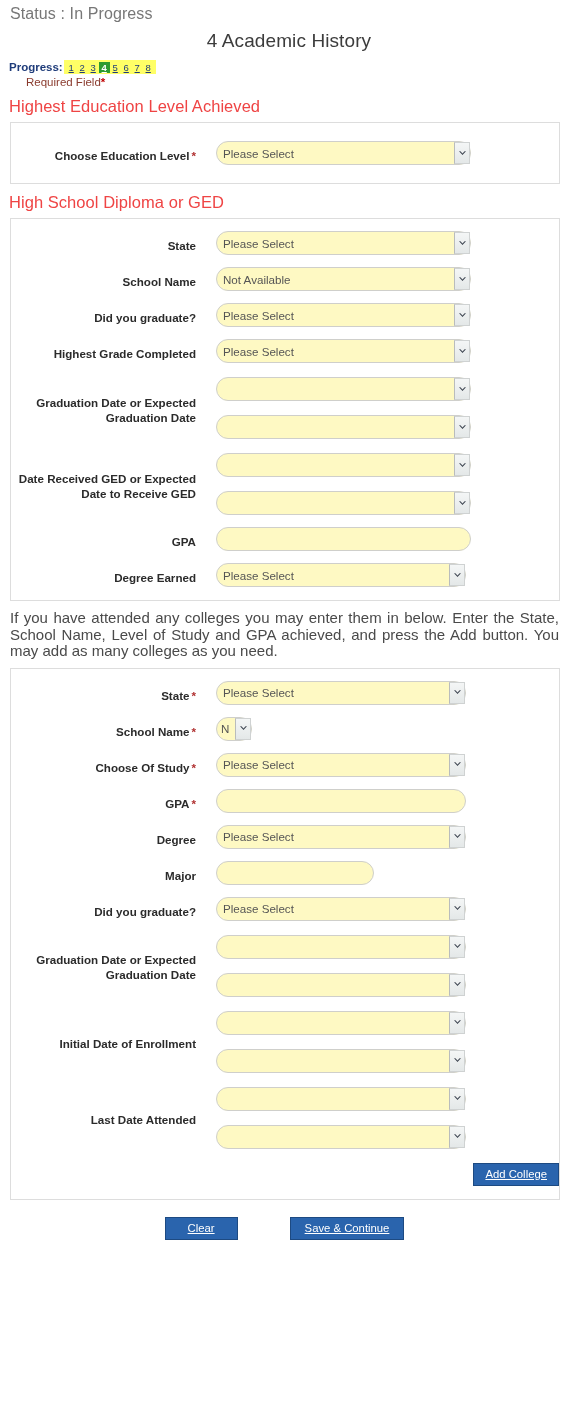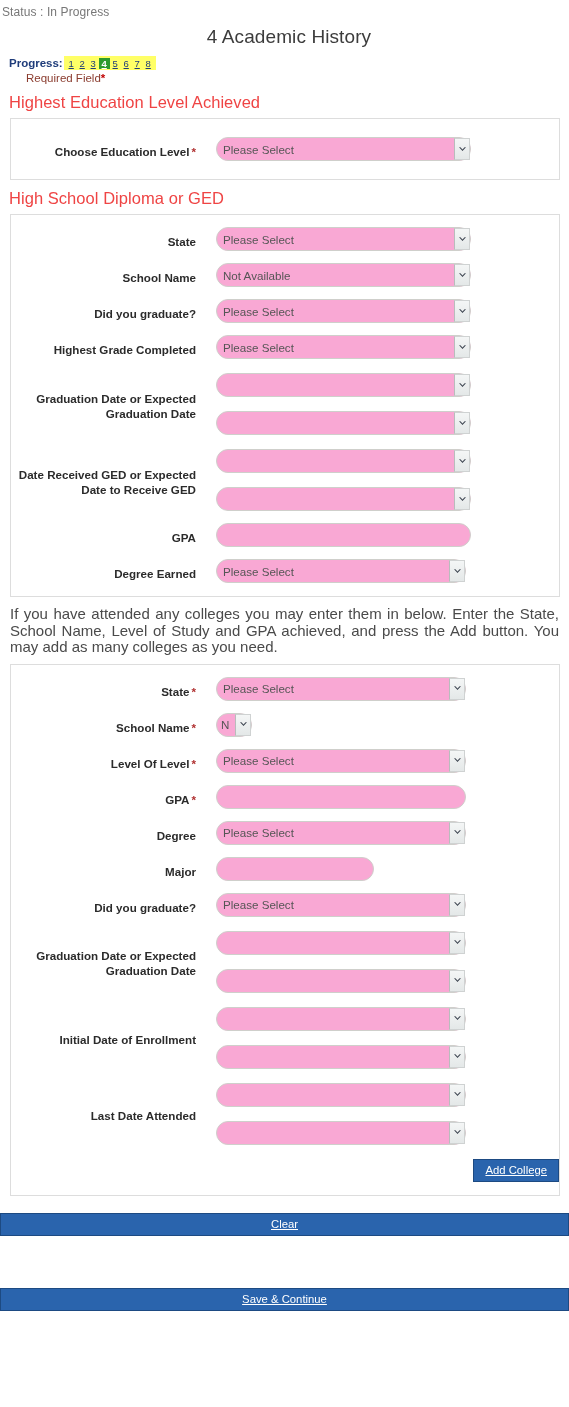--- a/index.html
+++ b/index.html
@@ -16,23 +16,23 @@
   }
 
   .page {
     width: 569px;
     box-sizing: border-box;
     padding: 0;
   }
 
   
   .status-line {
-    font-size: 12px;
+    font-size: 16px;
     color: #777777;
-    padding: 5px 0 0 2px;
+    padding: 5px 0 0 10px;
     letter-spacing: .1px;
   }
   .page-title {
     font-size: 19px;
     font-weight: 400;
     color: #3c3c3c;
     margin: 7px 0 0 9px;
     letter-spacing: .1px;
     text-align: center;
   }
@@ -124,21 +124,21 @@
   .field-control {
     padding-left: 20px;
     box-sizing: border-box;
   }
 
   
   .sel, .txt {
     box-sizing: border-box;
     height: 24px;
     border: 1px solid #cfcfcb;
-    background: #f9a8d4;
+    background: #fef9c3;
     font-family: "Liberation Sans", sans-serif;
     font-size: 11.6px;
     color: #444444;
     border-radius: 12px;
   }
   .sel {
     display: inline-flex;
     align-items: center;
     justify-content: space-between;
     padding: 0 0 0 6px;
@@ -202,21 +202,20 @@
   .add-college-row {
     display: flex;
     justify-content: flex-end;
     margin-top: 14px;
   }
   .bottom-bar {
     display: flex;
     justify-content: center;
     gap: 52px;
     margin-top: 17px;
-    flex-direction: column;
   }
   .btn-clear { padding-left: 22px; padding-right: 22px; }
   .btn-save  { padding-left: 14px; padding-right: 14px; }
   .spacer-12 { height: 12px; }
 </style>
 </head>
 <body>
 
 <div class="page">
 
@@ -413,21 +412,21 @@
           <span class="arrow-box">
               <svg width="9" height="7" viewBox="0 0 9 7">
                 <path d="M1 1.3 L4.5 5 L8 1.3 L6.6 1.3 L4.5 3.4 L2.4 1.3 Z" fill="#3d4450"></path>
               </svg>
             </span>
         </div>
       </div>
     </div>
 
     <div class="form-row">
-      <div class="field-label"><span>Level Of Level</span><span class="star">*</span></div>
+      <div class="field-label"><span>Choose Of Study</span><span class="star">*</span></div>
       <div class="field-control">
         <div class="sel w-mid">
           <span class="sel-text">Please Select</span>
           <span class="arrow-box">
               <svg width="9" height="7" viewBox="0 0 9 7">
                 <path d="M1 1.3 L4.5 5 L8 1.3 L6.6 1.3 L4.5 3.4 L2.4 1.3 Z" fill="#3d4450"></path>
               </svg>
             </span>
         </div>
       </div>

